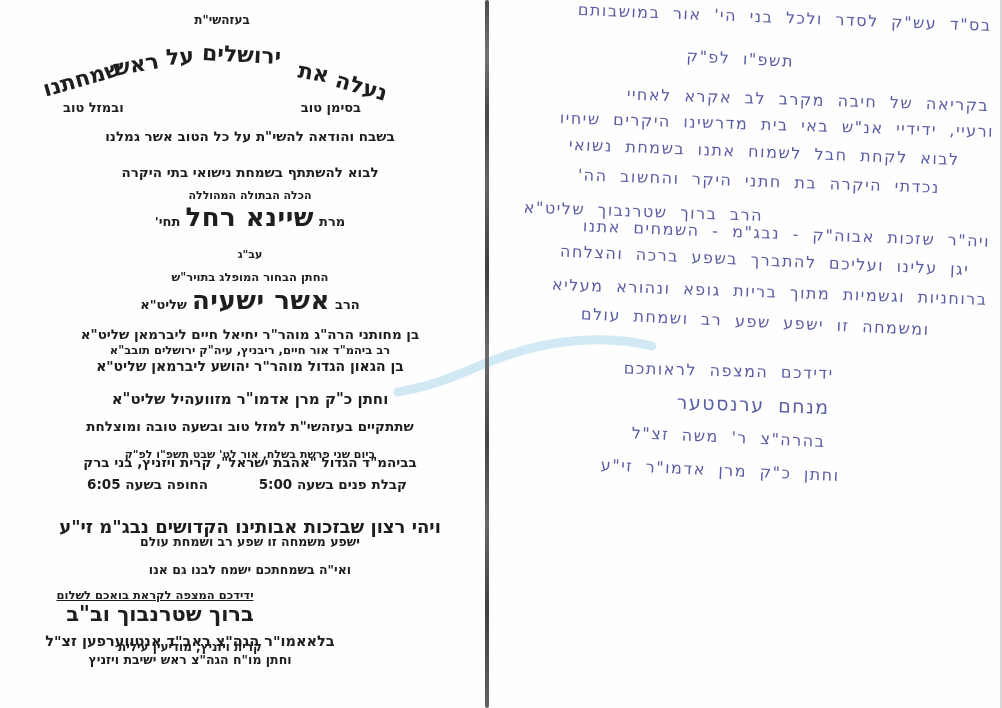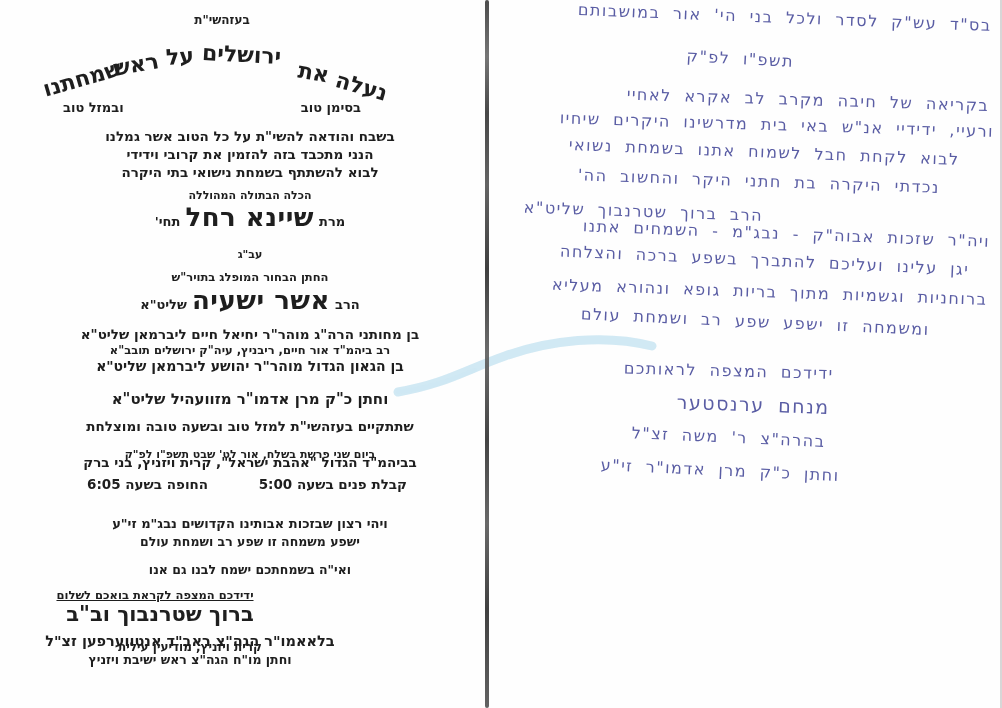--- a/index.html
+++ b/index.html
@@ -60,21 +60,20 @@
       <span class="arch-word" style="left:83px;top:52px;transform:rotate(-10deg);">ראש</span>
       <span class="arch-word" style="left:12px;top:66px;transform:rotate(-16deg);">שמחתנו</span>
     </div>
 
     <div class="row" style="top:100px;font-size:13px;padding:0 109px 0 33px;">
       <span>בסימן טוב</span>
       <span>ובמזל טוב</span>
     </div>
 
     <div class="pline" style="top:128px;font-size:13.5px;font-weight:bold;">בשבח והודאה להשי"ת על כל הטוב אשר גמלנו</div>
-    <div class="pline" style="top:146px;font-size:13.5px;font-weight:bold;">הנני מתכבד בזה להזמין את קרובי וידידי</div>
     <div class="pline" style="top:164px;font-size:13.5px;font-weight:bold;">לבוא להשתתף בשמחת נישואי בתי היקרה</div>
 
     <div class="pline" style="top:189px;font-size:11px;font-weight:bold;">הכלה הבתולה המהוללה</div>
     <div class="pline" style="top:202px;">
       <span class="small-flank">מרת</span>
       <span class="big-name">שיינא רחל</span>
       <span class="small-flank">תחי'</span>
     </div>
 
     <div class="pline" style="top:248px;font-size:11px;font-weight:bold;">עב"ג</div>
@@ -92,21 +91,21 @@
 
     <div class="pline" style="top:418px;font-size:13.5px;font-weight:bold;">שתתקיים בעזהשי"ת למזל טוב ובשעה טובה ומוצלחת</div>
     <div class="pline" style="top:448px;font-size:11px;font-weight:bold;">ביום שני פרשת בשלח, אור לט' שבט תשפ"ו לפ"ק</div>
     <div class="pline" style="top:454px;font-size:13.5px;font-weight:bold;">בביהמ"ד הגדול "אהבת ישראל", קרית ויזניץ, בני ברק</div>
 
     <div class="row" style="top:476px;font-size:13.5px;padding:0 63px 0 57px;">
       <span>קבלת פנים בשעה 5:00</span>
       <span>החופה בשעה 6:05</span>
     </div>
 
-    <div class="pline" style="top:516px;font-size:13px;font-weight:bold;">ויהי רצון שבזכות אבותינו הקדושים נבג"מ זי"ע</div>
+    <div class="pline" style="top:516px;font-size:18px;font-weight:bold;">ויהי רצון שבזכות אבותינו הקדושים נבג"מ זי"ע</div>
     <div class="pline" style="top:534px;font-size:12.5px;font-weight:bold;">ישפע משמחה זו שפע רב ושמחת עולם</div>
     <div class="pline" style="top:562px;font-size:12.5px;font-weight:bold;">ואי"ה בשמחתכם ישמח לבנו גם אנו</div>
 
     <div class="pline" style="top:588px;width:250px;font-size:11.5px;font-weight:bold;text-decoration:underline;">ידידכם המצפה לקראת בואכם לשלום</div>
     <div class="pline" style="top:602px;width:260px;font-size:21px;font-weight:bold;">ברוך שטרנבוך וב"ב</div>
     <div class="pline" style="top:633px;width:320px;font-size:14.5px;font-weight:bold;">בלאאמו"ר הגה"צ ראב"ד אנטווערפען זצ"ל</div>
     <div class="pline" style="top:652px;width:320px;font-size:12.5px;font-weight:bold;">וחתן מו"ח הגה"צ ראש ישיבת ויזניץ</div>
     <div class="pline" style="top:640px;width:320px;font-size:12px;font-weight:bold;">קרית ויזניץ, מודיעין עילית</div>
   </div>
 

